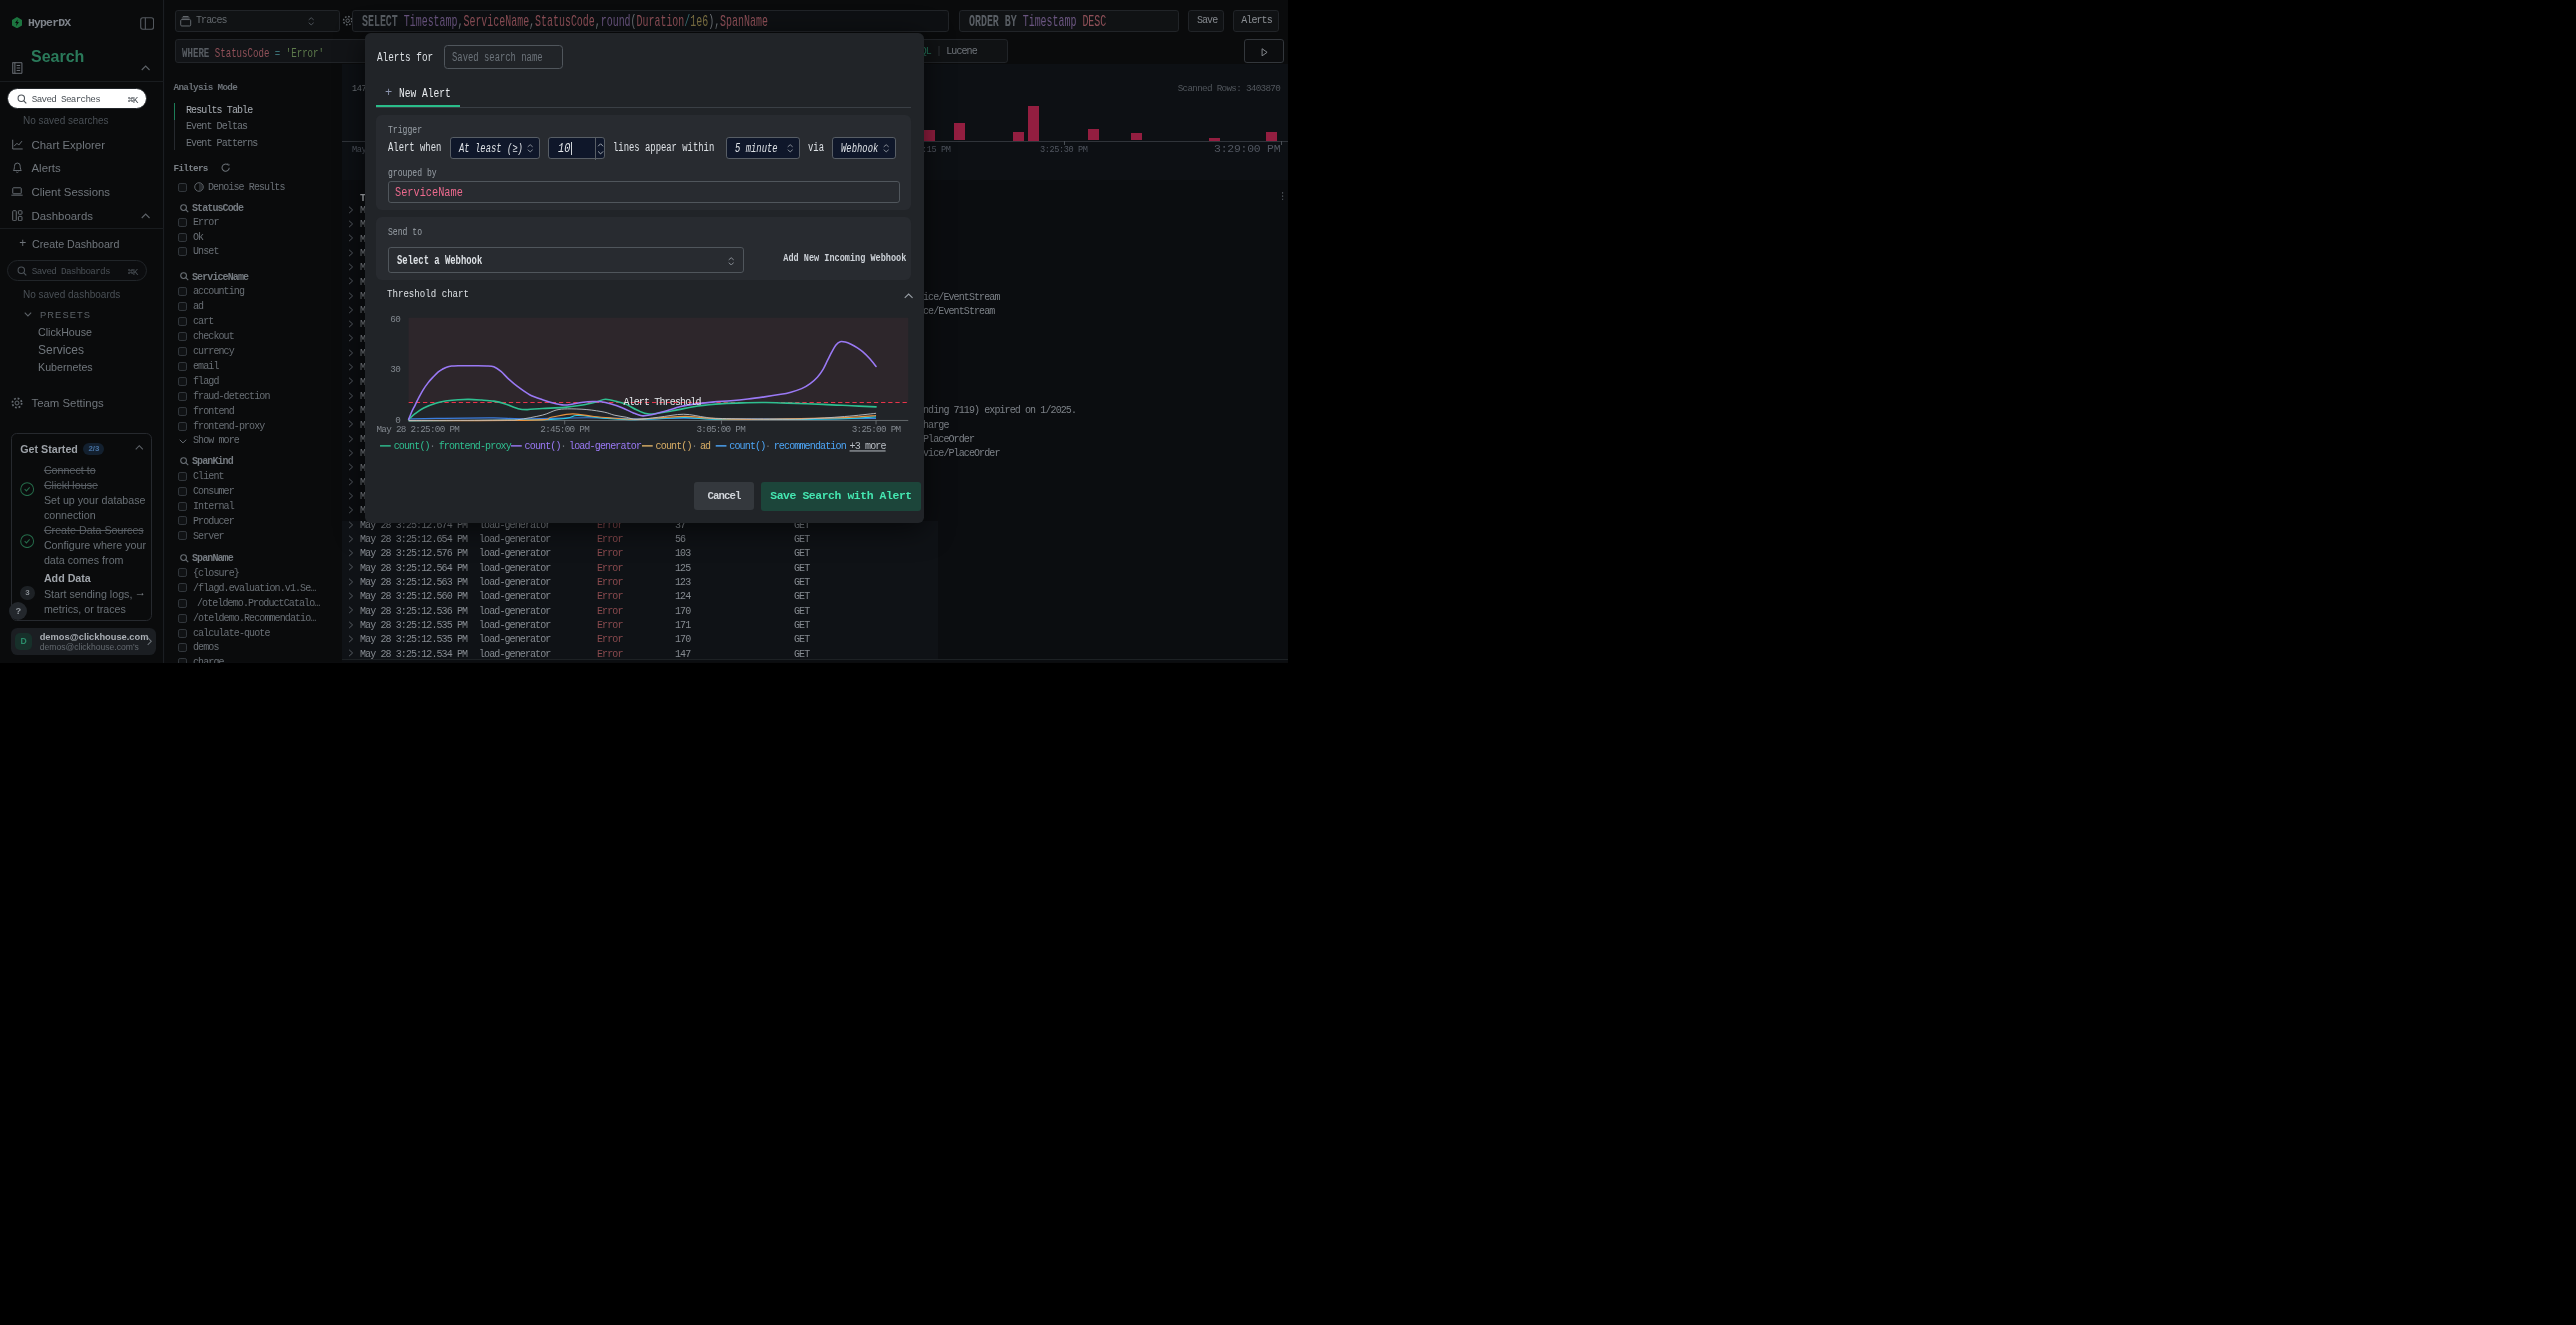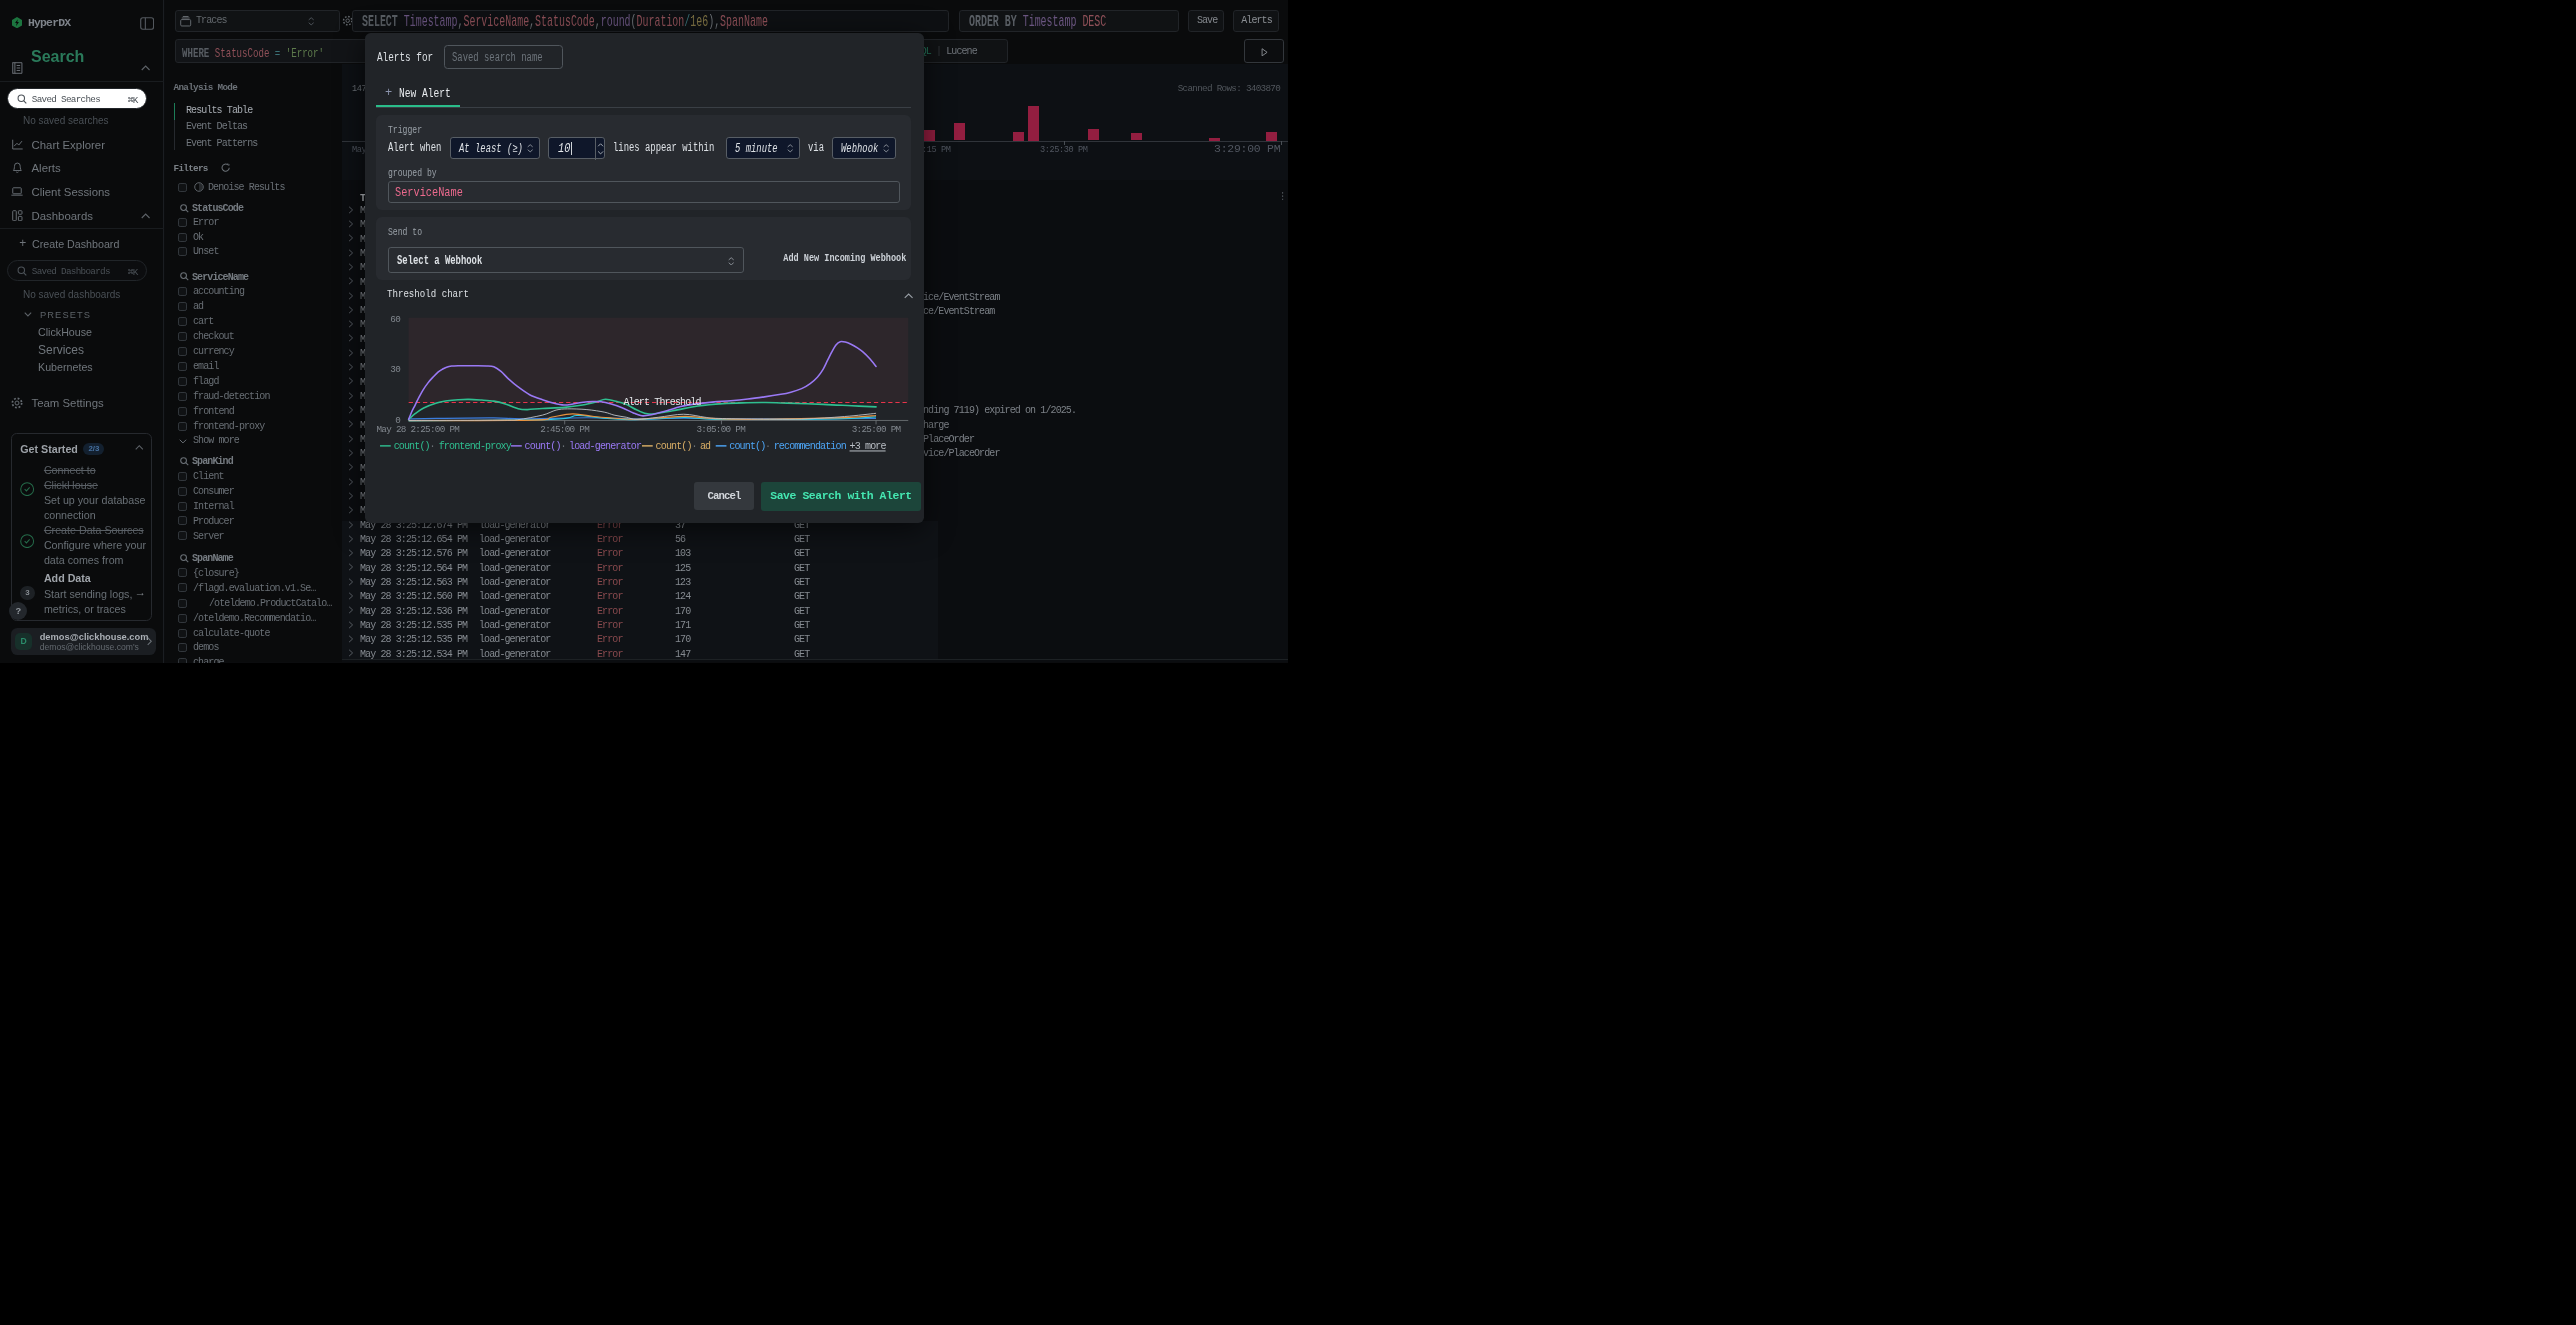--- a/index.html
+++ b/index.html
@@ -308,21 +308,21 @@
 
   <svg class="abs sicon" style="left:15px;top:490px;" viewBox="0 0 12 12" width="8.6" height="8.6">
         <use href="#srch"></use>
       </svg>
   <div class="abs m14 b" style="left:27px;top:489px;color:#757b81;">SpanName</div>
   <div class="abs cb" style="left:13px;top:504px;"></div>
       <div class="abs m14 fl" style="left:28px;top:504px;">{closure}</div>
   <div class="abs cb" style="left:13px;top:519px;"></div>
       <div class="abs m14 fl" style="left:28px;top:519px;">/flagd.evaluation.v1.Se…</div>
   <div class="abs cb" style="left:13px;top:535px;"></div>
-      <div class="abs m14 fl" style="left:44px;top:534px;text-align:center;">/oteldemo.ProductCatalo…</div>
+      <div class="abs m14 fl" style="left:32px;top:534px;text-align:center;">/oteldemo.ProductCatalo…</div>
   <div class="abs cb" style="left:13px;top:550px;"></div>
       <div class="abs m14 fl" style="left:28px;top:549px;">/oteldemo.Recommendatio…</div>
   <div class="abs cb" style="left:13px;top:565px;"></div>
       <div class="abs m14 fl" style="left:28px;top:564px;">calculate-quote</div>
   <div class="abs cb" style="left:13px;top:579px;"></div>
       <div class="abs m14 fl" style="left:28px;top:578px;">demos</div>
   <div class="abs cb" style="left:13px;top:594px;"></div>
       <div class="abs m14 fl" style="left:28px;top:593px;">charge</div>
 </div>
 

